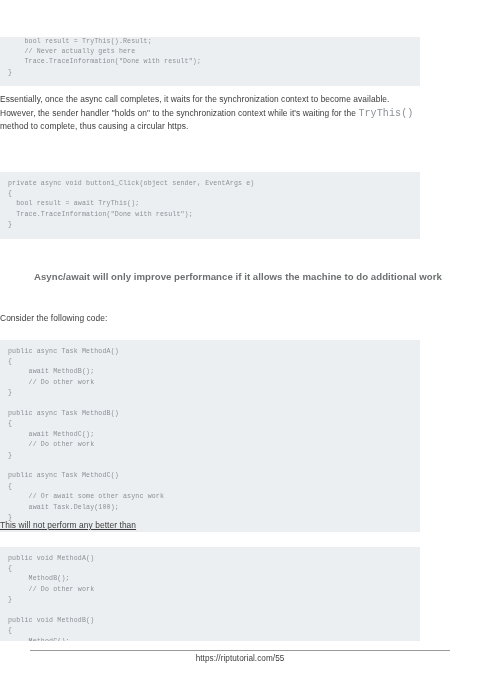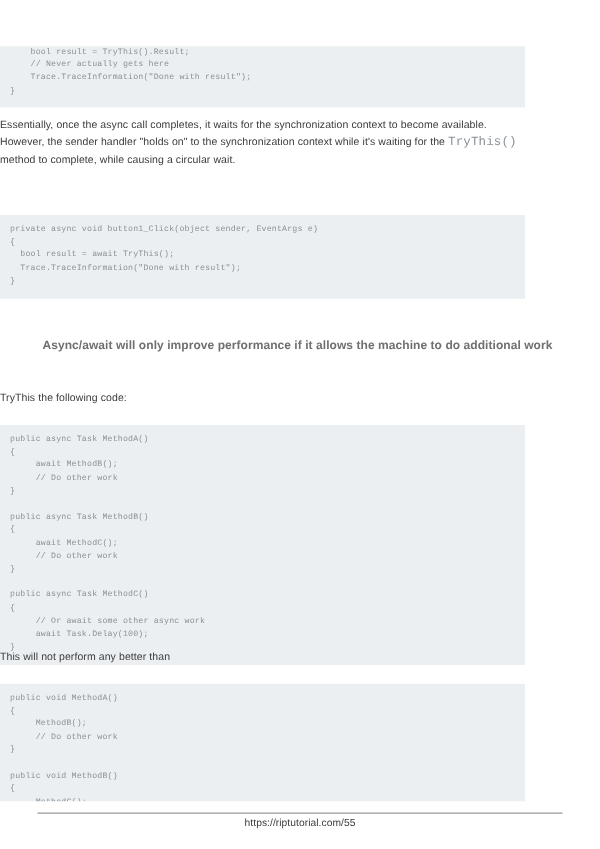--- a/index.html
+++ b/index.html
@@ -101,53 +101,53 @@
 </head>
 <body>
 
 <div class="page">
 
   <pre class="codeblock clip-top b" style="top:30px;">    bool result = TryThis().Result;
     // Never actually gets here
     Trace.TraceInformation("Done with result");
 }</pre>
 
-  <p class="para b" style="top:93px;"><span>Essentially, once the async call completes, it waits for the synchronization context to become available. However, the sender handler "holds on" to the synchronization context while it's waiting for the </span><code class="inline">TryThis()</code><span> method to complete, while causing a circular wait.</span></p>
+  <p class="para b" style="top:93px;"><span>Essentially, once the async call completes, it waits for the synchronization context to become available. However, the sender handler "holds on" to the synchronization context while it's waiting for the </span><code class="inline">TryThis()</code><span> method to complete, thus causing a circular https.</span></p>
 
 
   <pre class="codeblock b" style="top:165px;">private async void button1_Click(object sender, EventArgs e)
 {
   bool result = await TryThis();
   Trace.TraceInformation("Done with result");
 }</pre>
 
 
   <h2 class="section-heading b" style="top:269px;padding-left:34px;">Async/await will only improve performance if it allows the machine to do additional work</h2>
 
-  <p class="para b" style="top:312px;">TryThis the following code:</p>
+  <p class="para b" style="top:312px;">Consider the following code:</p>
 
   <pre class="codeblock b" style="top:333px;">public async Task MethodA()
 {
      await MethodB();
      // Do other work
 }
 
 public async Task MethodB()
 {
      await MethodC();
      // Do other work
 }
 
 public async Task MethodC()
 {
      // Or await some other async work
      await Task.Delay(100);
 }</pre>
 
-  <p class="para b" style="top:519px;">This will not perform any better than</p>
+  <p class="para b" style="top:519px;text-decoration:underline;">This will not perform any better than</p>
 
   <pre class="codeblock clip-bottom b" style="top:540px; height:94px;">public void MethodA()
 {
      MethodB();
      // Do other work
 }
 
 public void MethodB()
 {
      MethodC();</pre>

